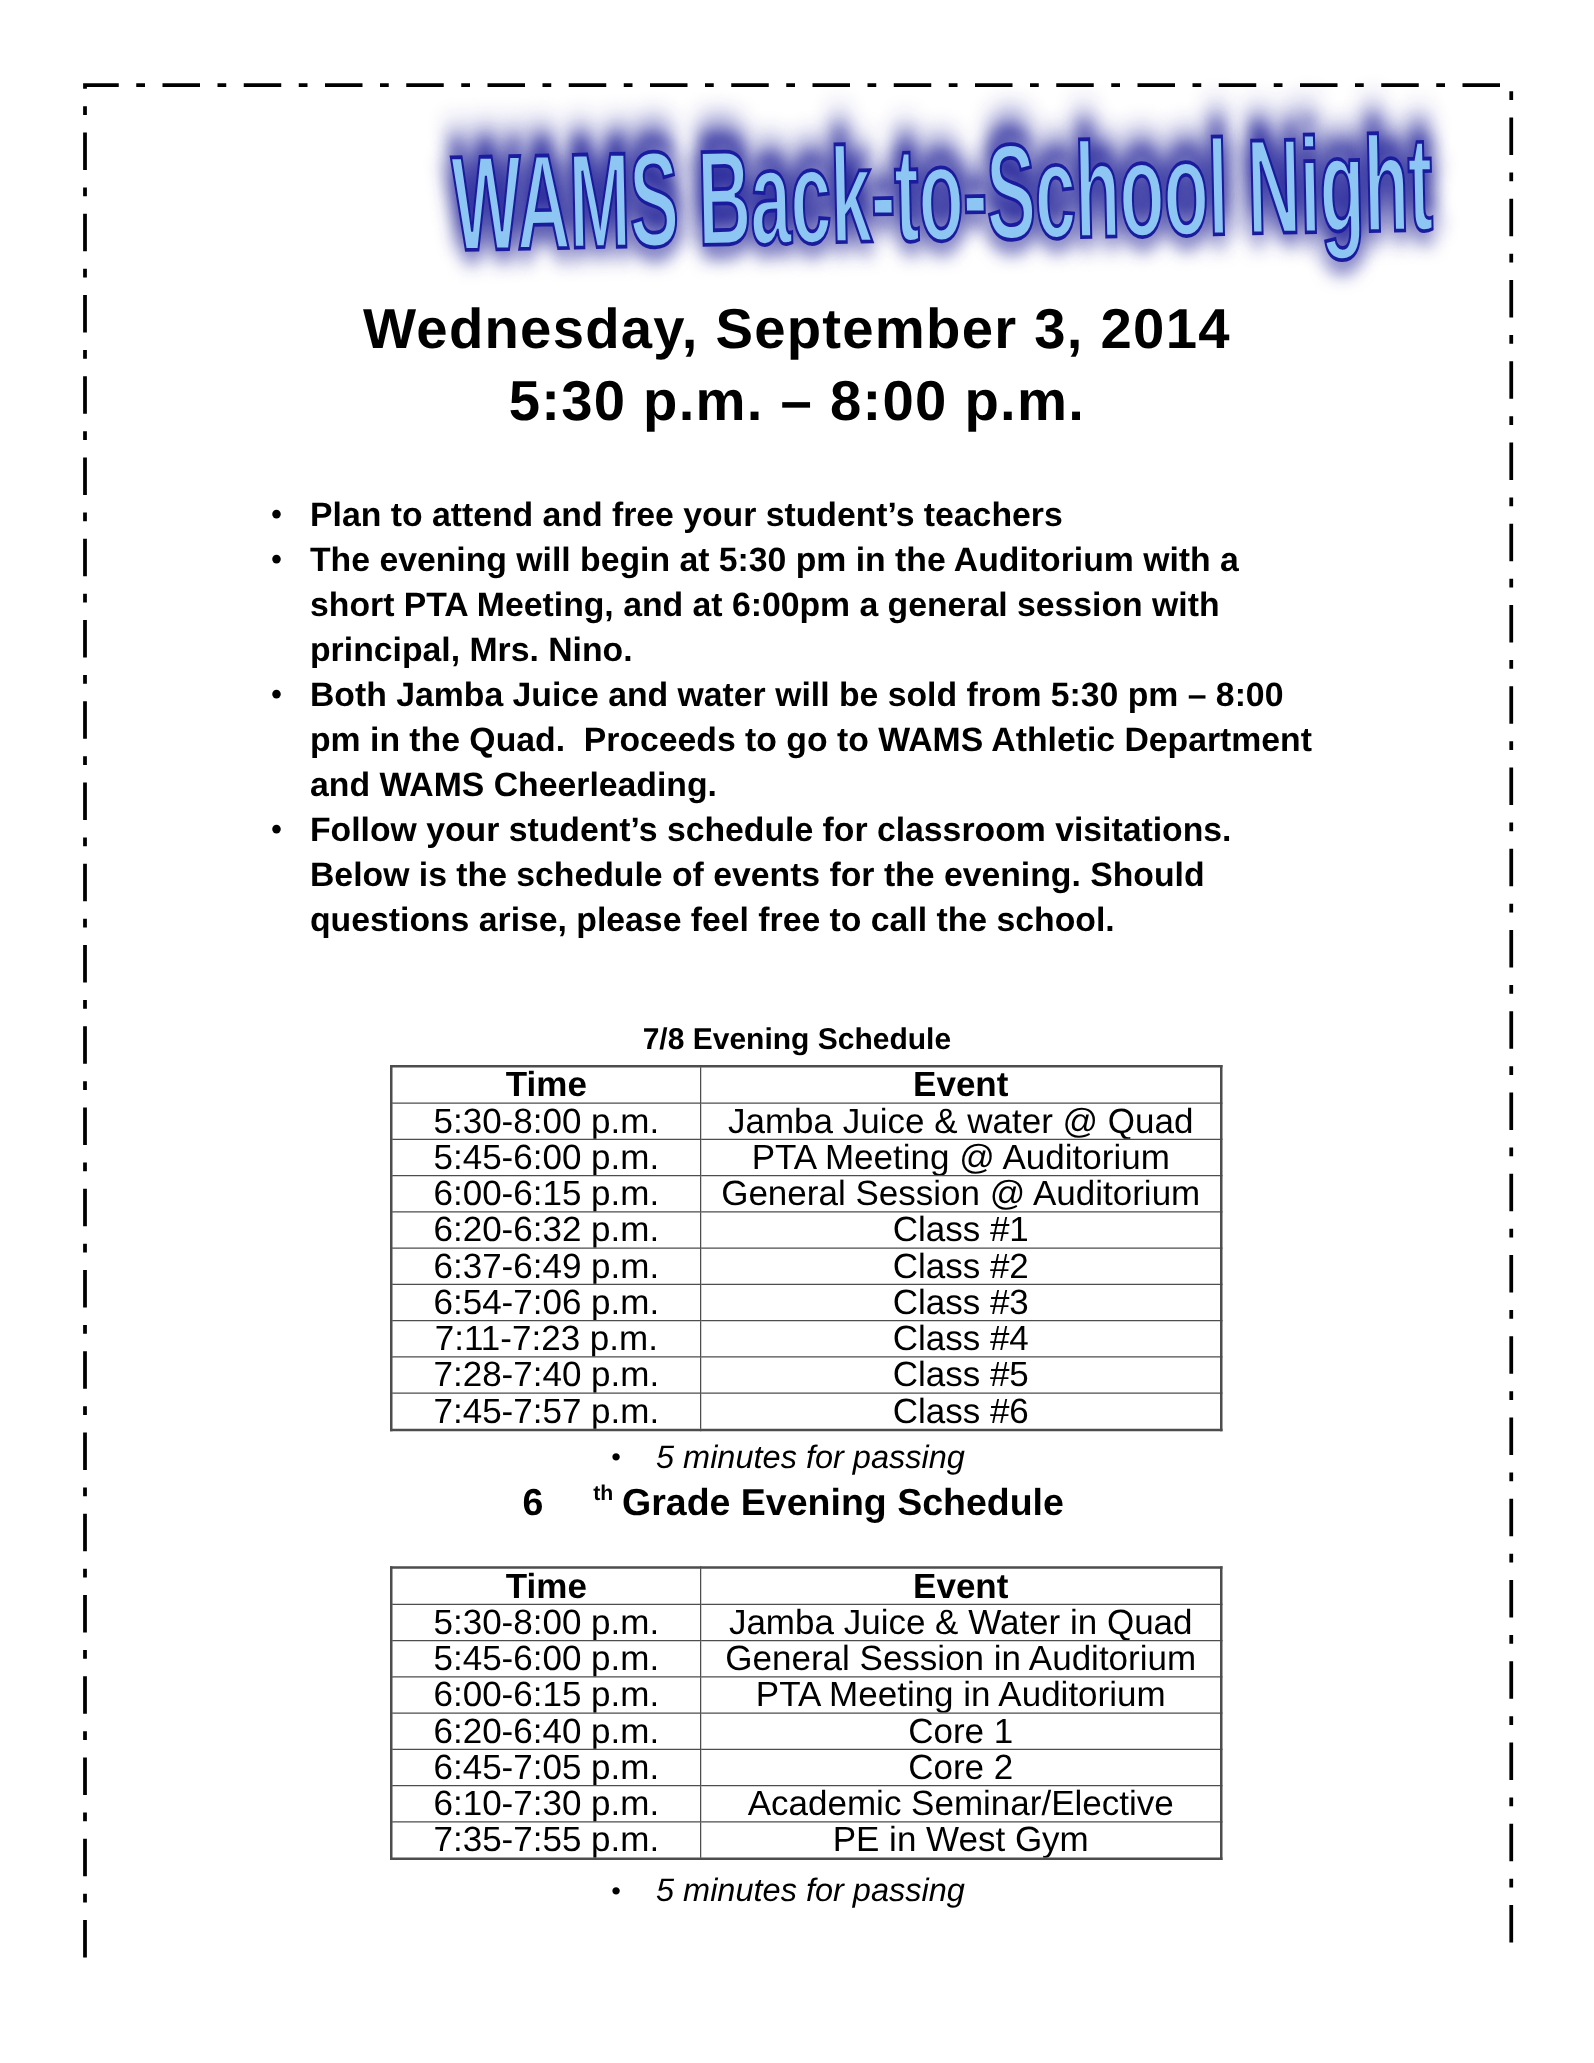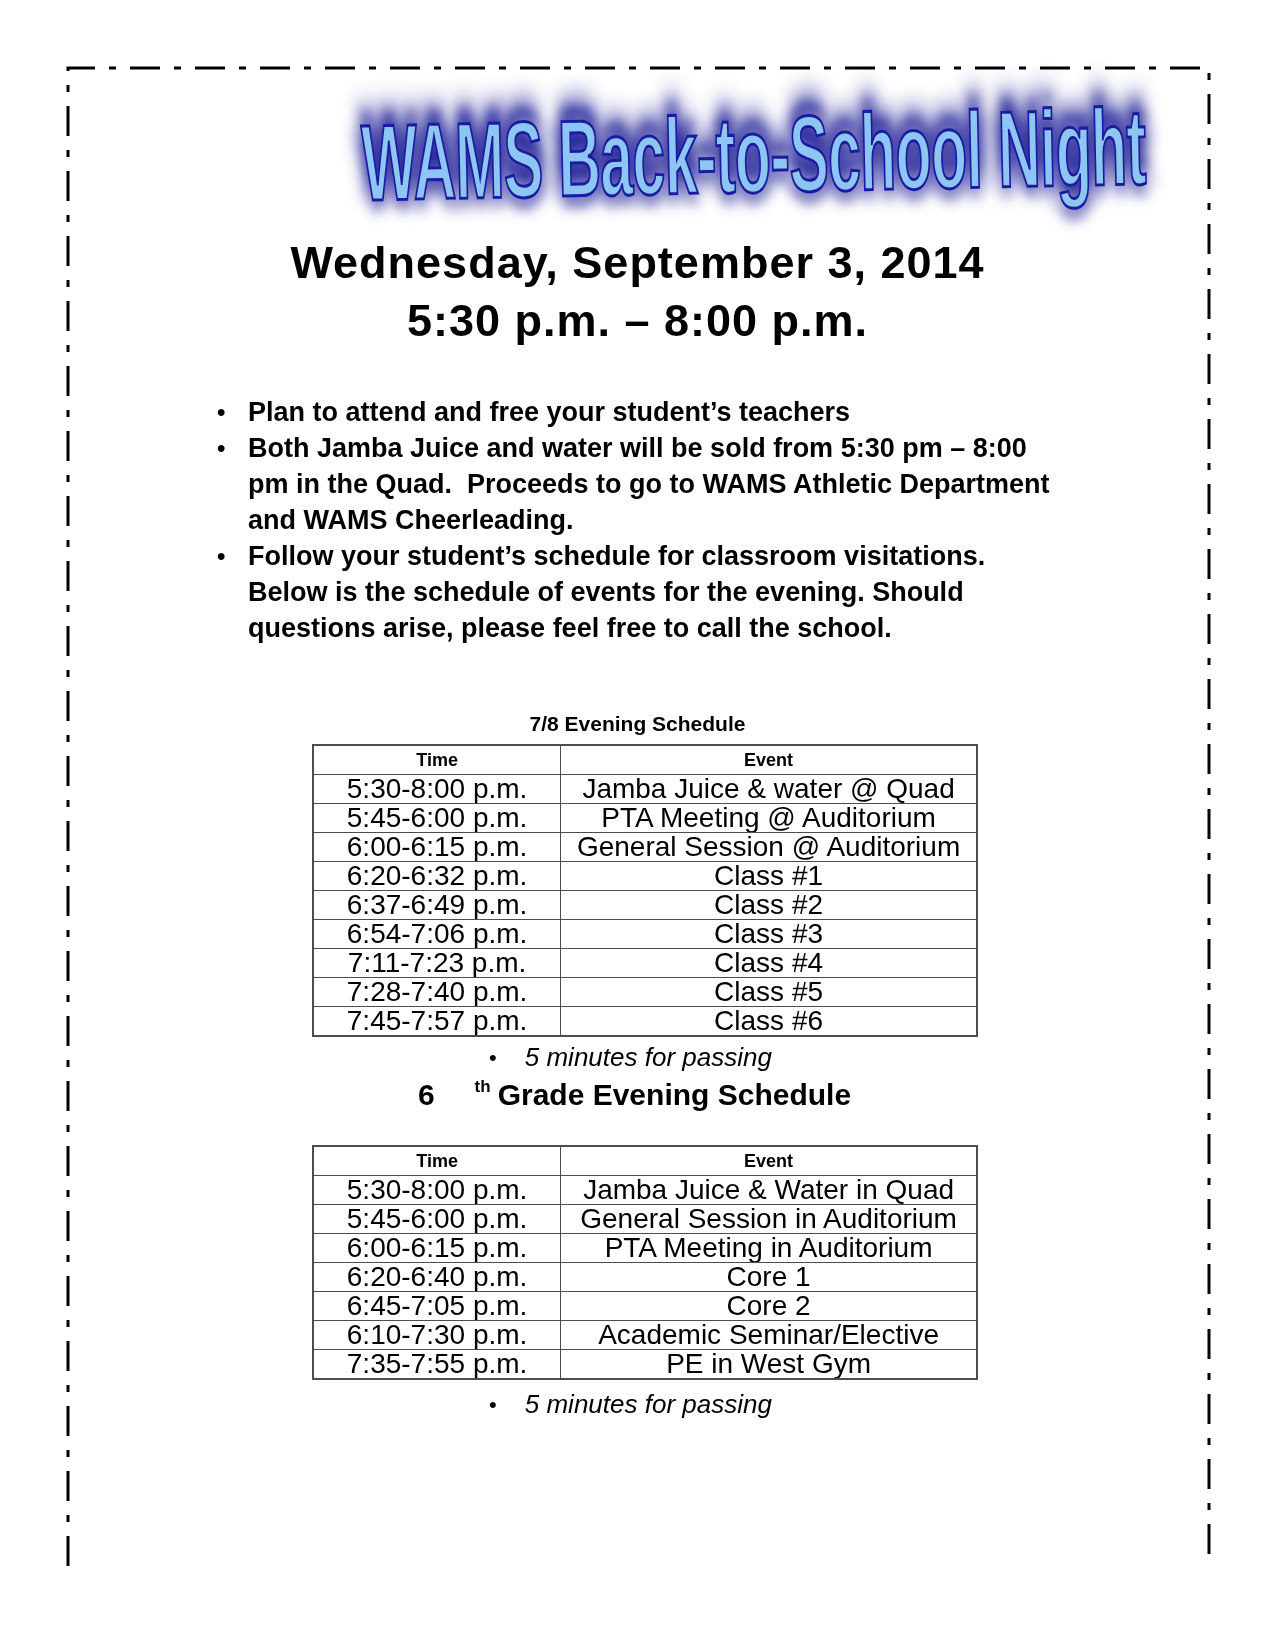--- a/index.html
+++ b/index.html
@@ -81,21 +81,21 @@
     left: 2px;
     top: 0;
     font-size: 24px;
   }
   .bullet-text { white-space: pre-wrap; }
 
   
   .sched-title {
     text-align: center;
     font-weight: bold;
-    font-size: 21px;
+    font-size: 24px;
     line-height: 32px;
   }
   .sched-title-78 { margin-top: 62px; }
   .sched-title-6 { margin-top: 6px; font-size: 30px; line-height: 36px; padding-right: 6px; }
   .sched-title-6 sup {
     font-size: 17px;
     vertical-align: top;
     line-height: 20px;
     margin-right: 7px;
     margin-left: 40px;
@@ -114,21 +114,21 @@
     border: 1px solid #4d4d4d;
     height: 28px;
     line-height: 28px;
     text-align: center;
     vertical-align: middle;
     padding: 0;
     font-size: 28px;
     white-space: nowrap;
     overflow: hidden;
   }
-  table.sched th { font-size: 18px; font-weight: bold; }
+  table.sched th { font-size: 28px; font-weight: bold; }
   .col-time { width: 37.3%; }
   .col-event { width: 62.7%; }
 
   
   .passing-note {
     text-align: center;
     font-size: 26px;
     line-height: 26px;
     padding-right: 14px;
   }
@@ -157,20 +157,21 @@
       <h1 class="wordart">WAMS Back-to-School Night</h1>
     </div>
 
     <div class="date-heading">
       <div>Wednesday, September 3, 2014</div>
       <div>5:30 p.m. – 8:00 p.m.</div>
     </div>
 
     <ul class="bullets">
       <li><span class="bullet-text">Plan to attend and free your student’s teachers</span></li>
+      <li><span class="bullet-text">The evening will begin at 5:30 pm in the Auditorium with a short PTA Meeting, and at 6:00pm a general session with principal, Mrs. Nino.</span></li>
       <li><span class="bullet-text">Both Jamba Juice and water will be sold from 5:30 pm – 8:00 pm in the Quad.  Proceeds to go to WAMS Athletic Department and WAMS Cheerleading.</span></li>
       <li><span class="bullet-text">Follow your student’s schedule for classroom visitations. Below is the schedule of events for the evening. Should questions arise, please feel free to call the school.</span></li>
     </ul>
 
     <div class="sched-title sched-title-78">7/8 Evening Schedule</div>
 
     <table class="sched sched-78">
       <colgroup>
           <col class="col-time">
           <col class="col-event">

